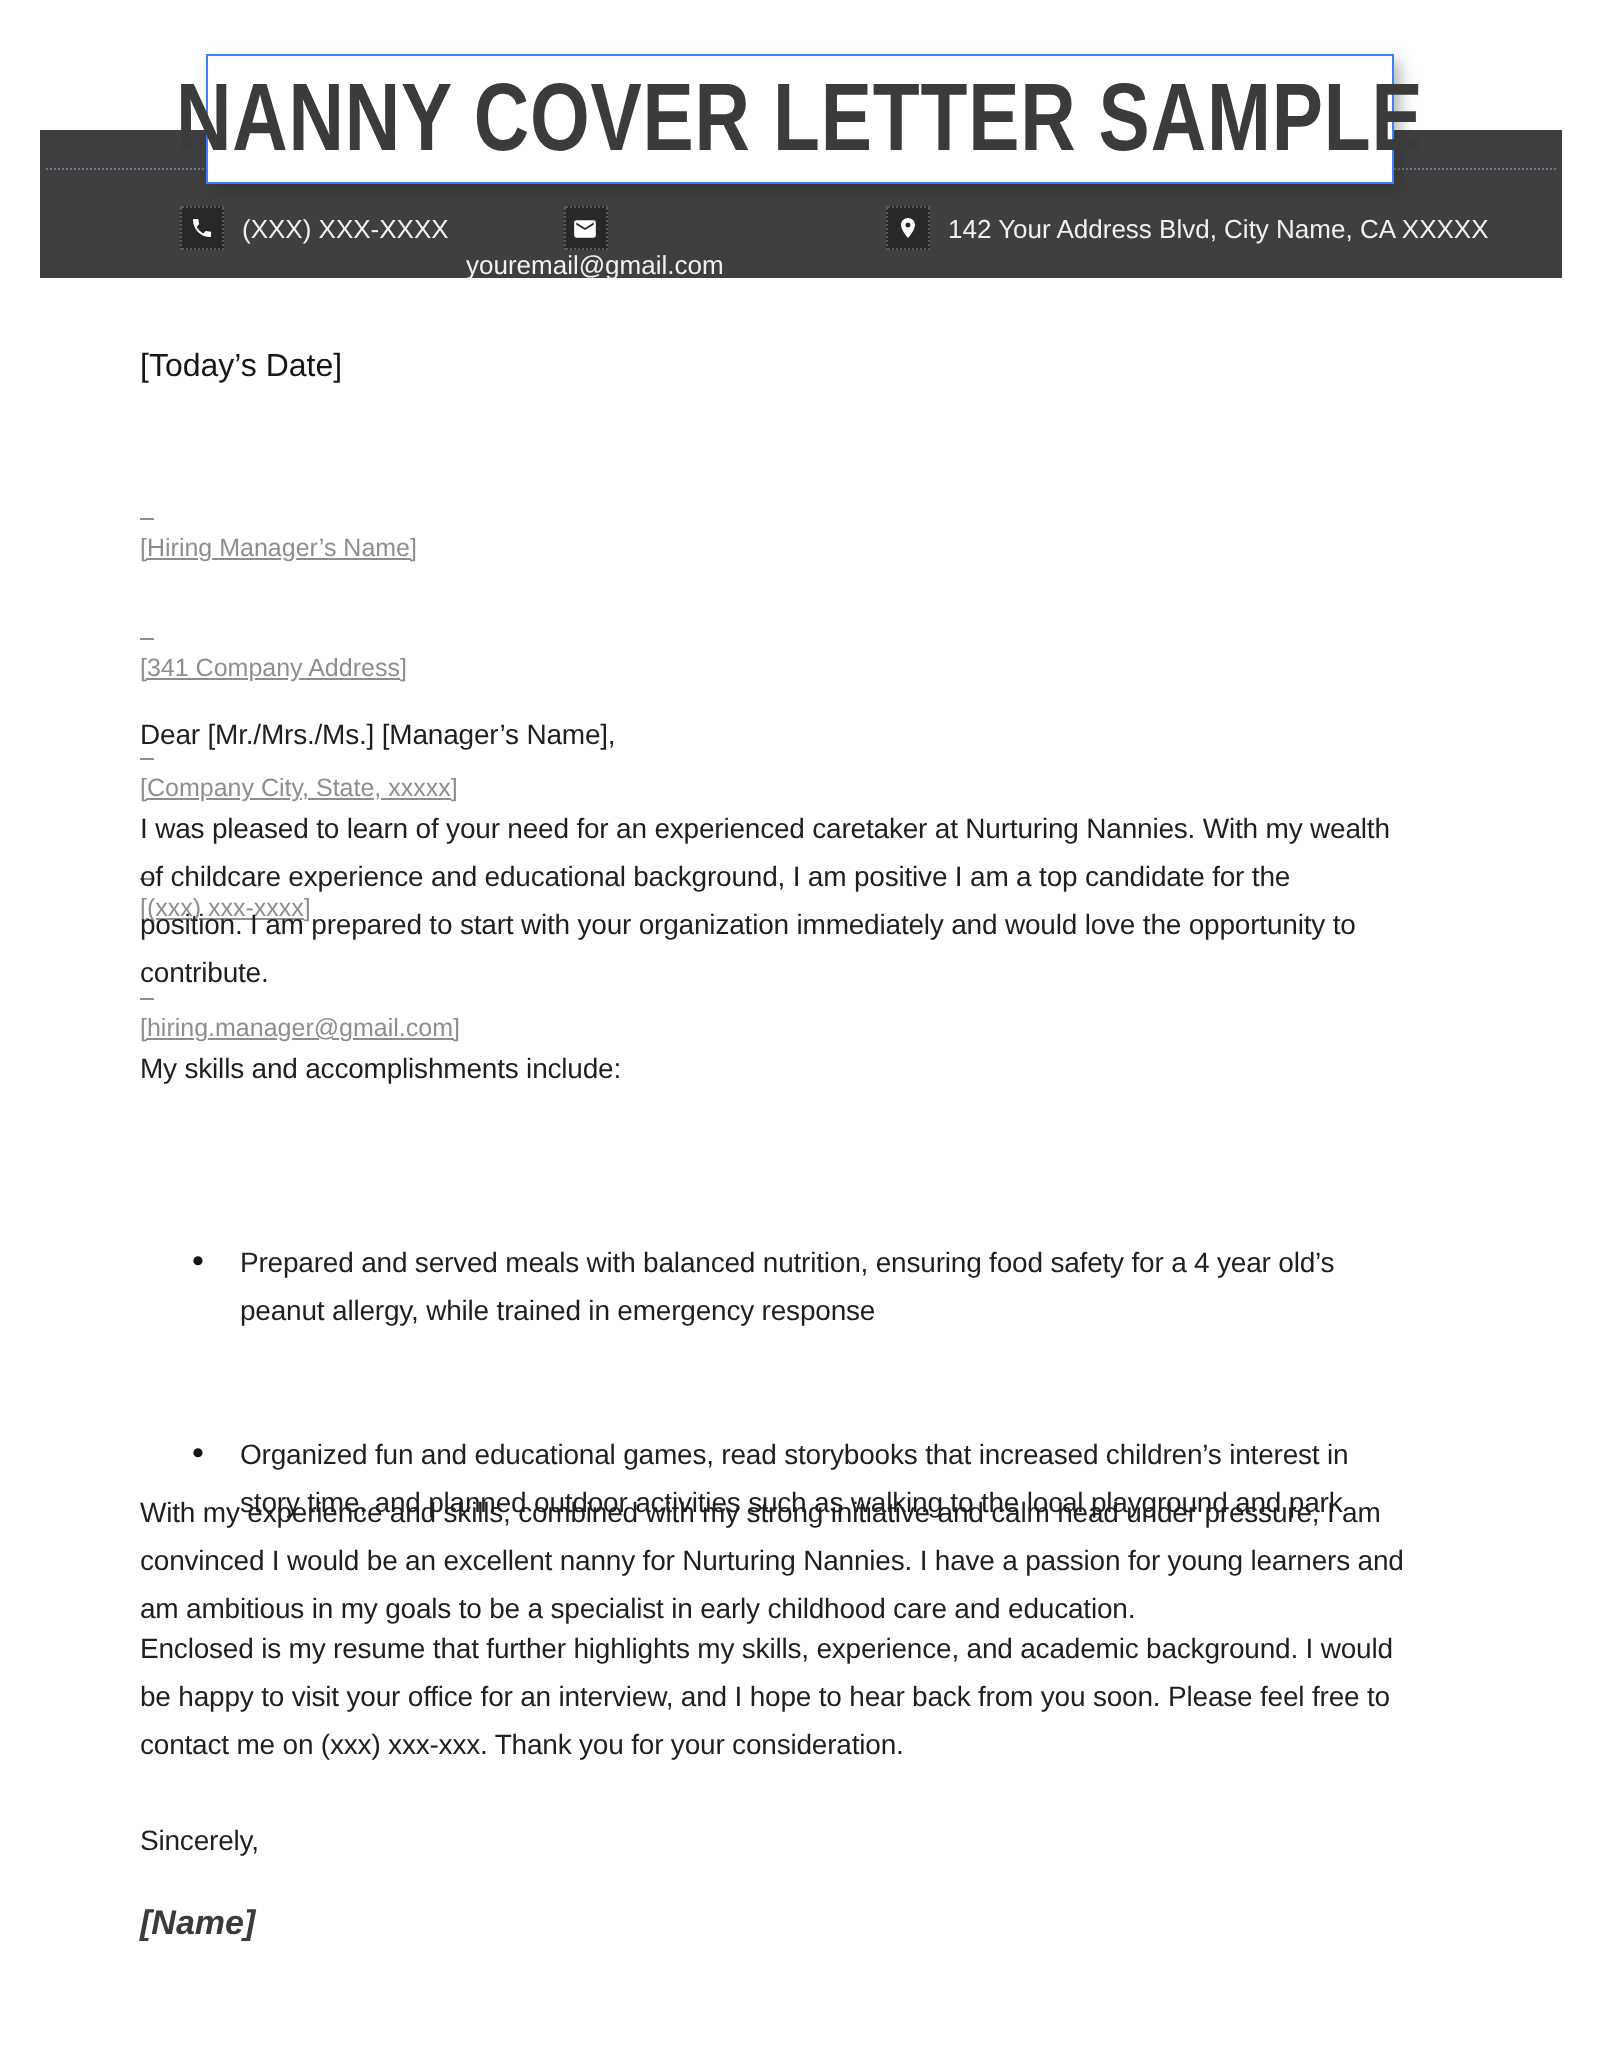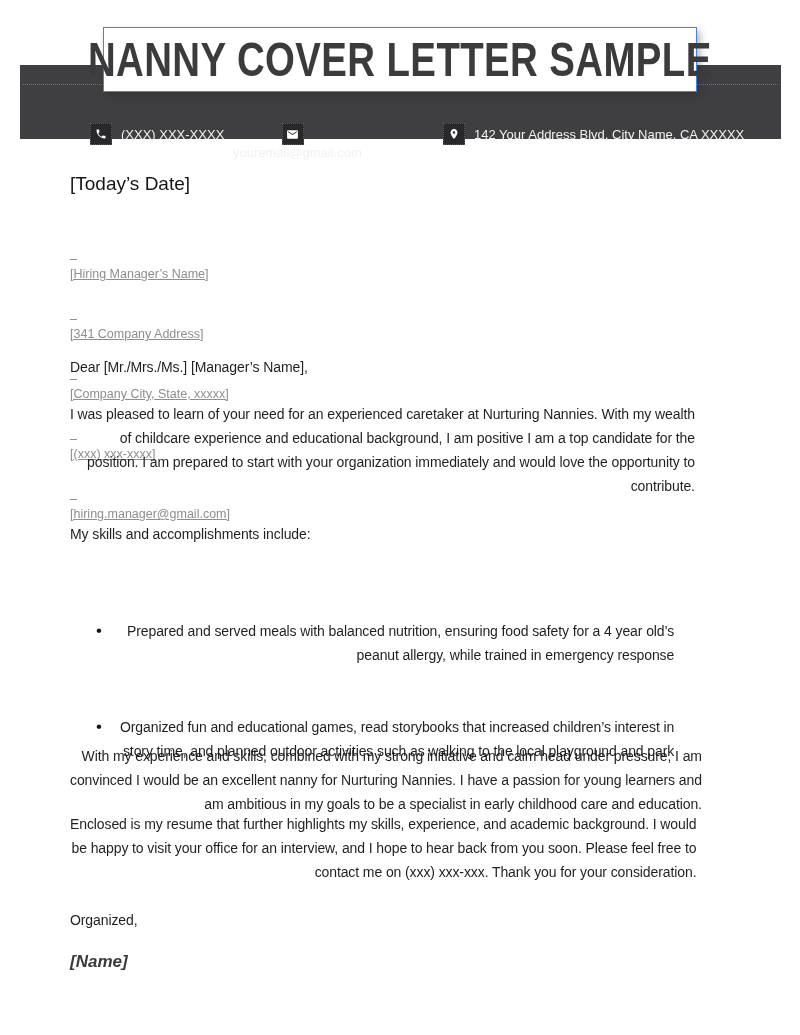--- a/index.html
+++ b/index.html
@@ -27,37 +27,37 @@
     z-index:3;
   }
   .title-text {
     font-size:48px; font-weight:700; color:#3b3b3d; white-space:nowrap;
     letter-spacing:0.5px; transform:scaleX(0.8); transform-origin:50% 50%;
   }
 
   .contact-item {
     position:absolute; top:38px; height:22px;
     display:flex; align-items:center;
-    color:#f1f1f1; font-size:13px; white-space:nowrap;margin-top:20px;
+    color:#f1f1f1; font-size:13px; white-space:nowrap;
   }
   .contact-phone   { left:70px;  }
   .contact-email   { left:213px;flex-direction:column; }
   .contact-address { left:423px; }
   .icon-box {
     width:22px; height:22px; background:#28282a; border:1px dotted #59595c;
     display:flex; align-items:center; justify-content:center;
     margin-right:9px; flex:0 0 auto;
   }
   .icon-box svg { display:block; }
 
   
   .blk { position:absolute; left:70px; color:#1f1f1f; white-space:pre; }
-  .body-text { font-size:14px; line-height:24px; letter-spacing:-0.1px;text-align:right; }
+  .body-text { font-size:14px; line-height:24px; letter-spacing:-0.1px; }
 
-  #date        { top:172px; font-size:19px; line-height:24px; color:#161616; }
+  #date        { top:172px; font-size:16px; line-height:24px; color:#161616; }
   #recipient   { top:224px; font-size:12.5px; line-height:20px; color:#8e8e8e;text-decoration:underline; }
   #salutation  { top:355px; }
   #p1          { top:402px; }
   #skills      { top:522px; }
   #bullets     { top:571px; list-style:none; }
   #bullets li  { position:relative; padding-left:50px; white-space:pre; }
   #bullets li::before {
     content:"\2022"; position:absolute; left:26px; top:0;
     font-size:17px; color:#161616;
   }
@@ -131,15 +131,15 @@
 </ul>
 
 <div id="p2" class="blk body-text">With my experience and skills, combined with my strong initiative and calm head under pressure, I am
 convinced I would be an excellent nanny for Nurturing Nannies. I have a passion for young learners and
 am ambitious in my goals to be a specialist in early childhood care and education.</div>
 
 <div id="p3" class="blk body-text">Enclosed is my resume that further highlights my skills, experience, and academic background. I would
 be happy to visit your office for an interview, and I hope to hear back from you soon. Please feel free to
 contact me on (xxx) xxx-xxx. Thank you for your consideration.</div>
 
-<div id="closing" class="blk body-text">Organized,</div>
+<div id="closing" class="blk body-text">Sincerely,</div>
 
 <div id="signature" class="blk">[Name]</div>
 
 </body></html>

